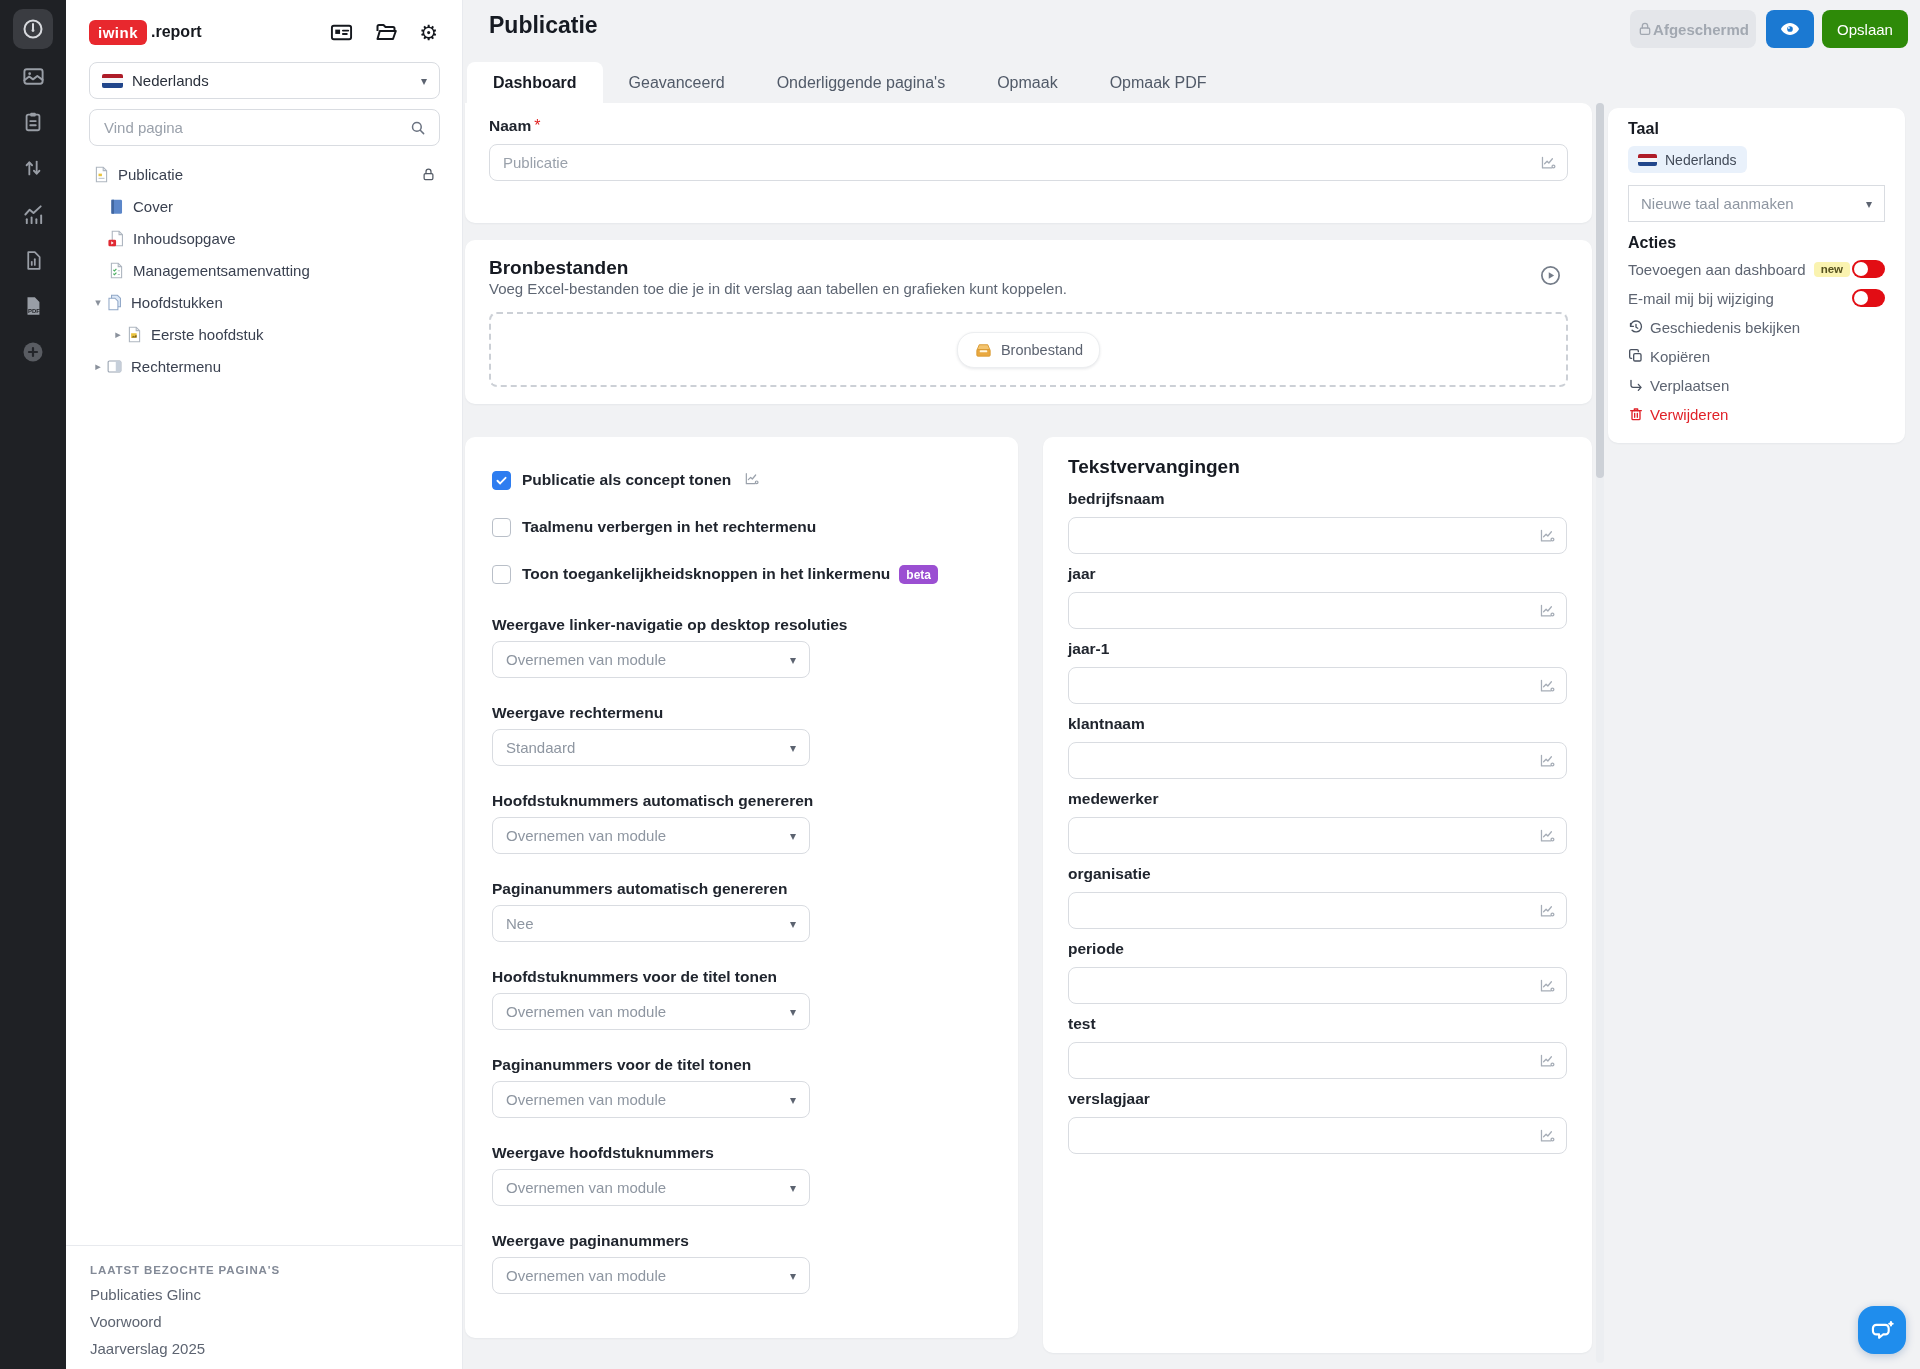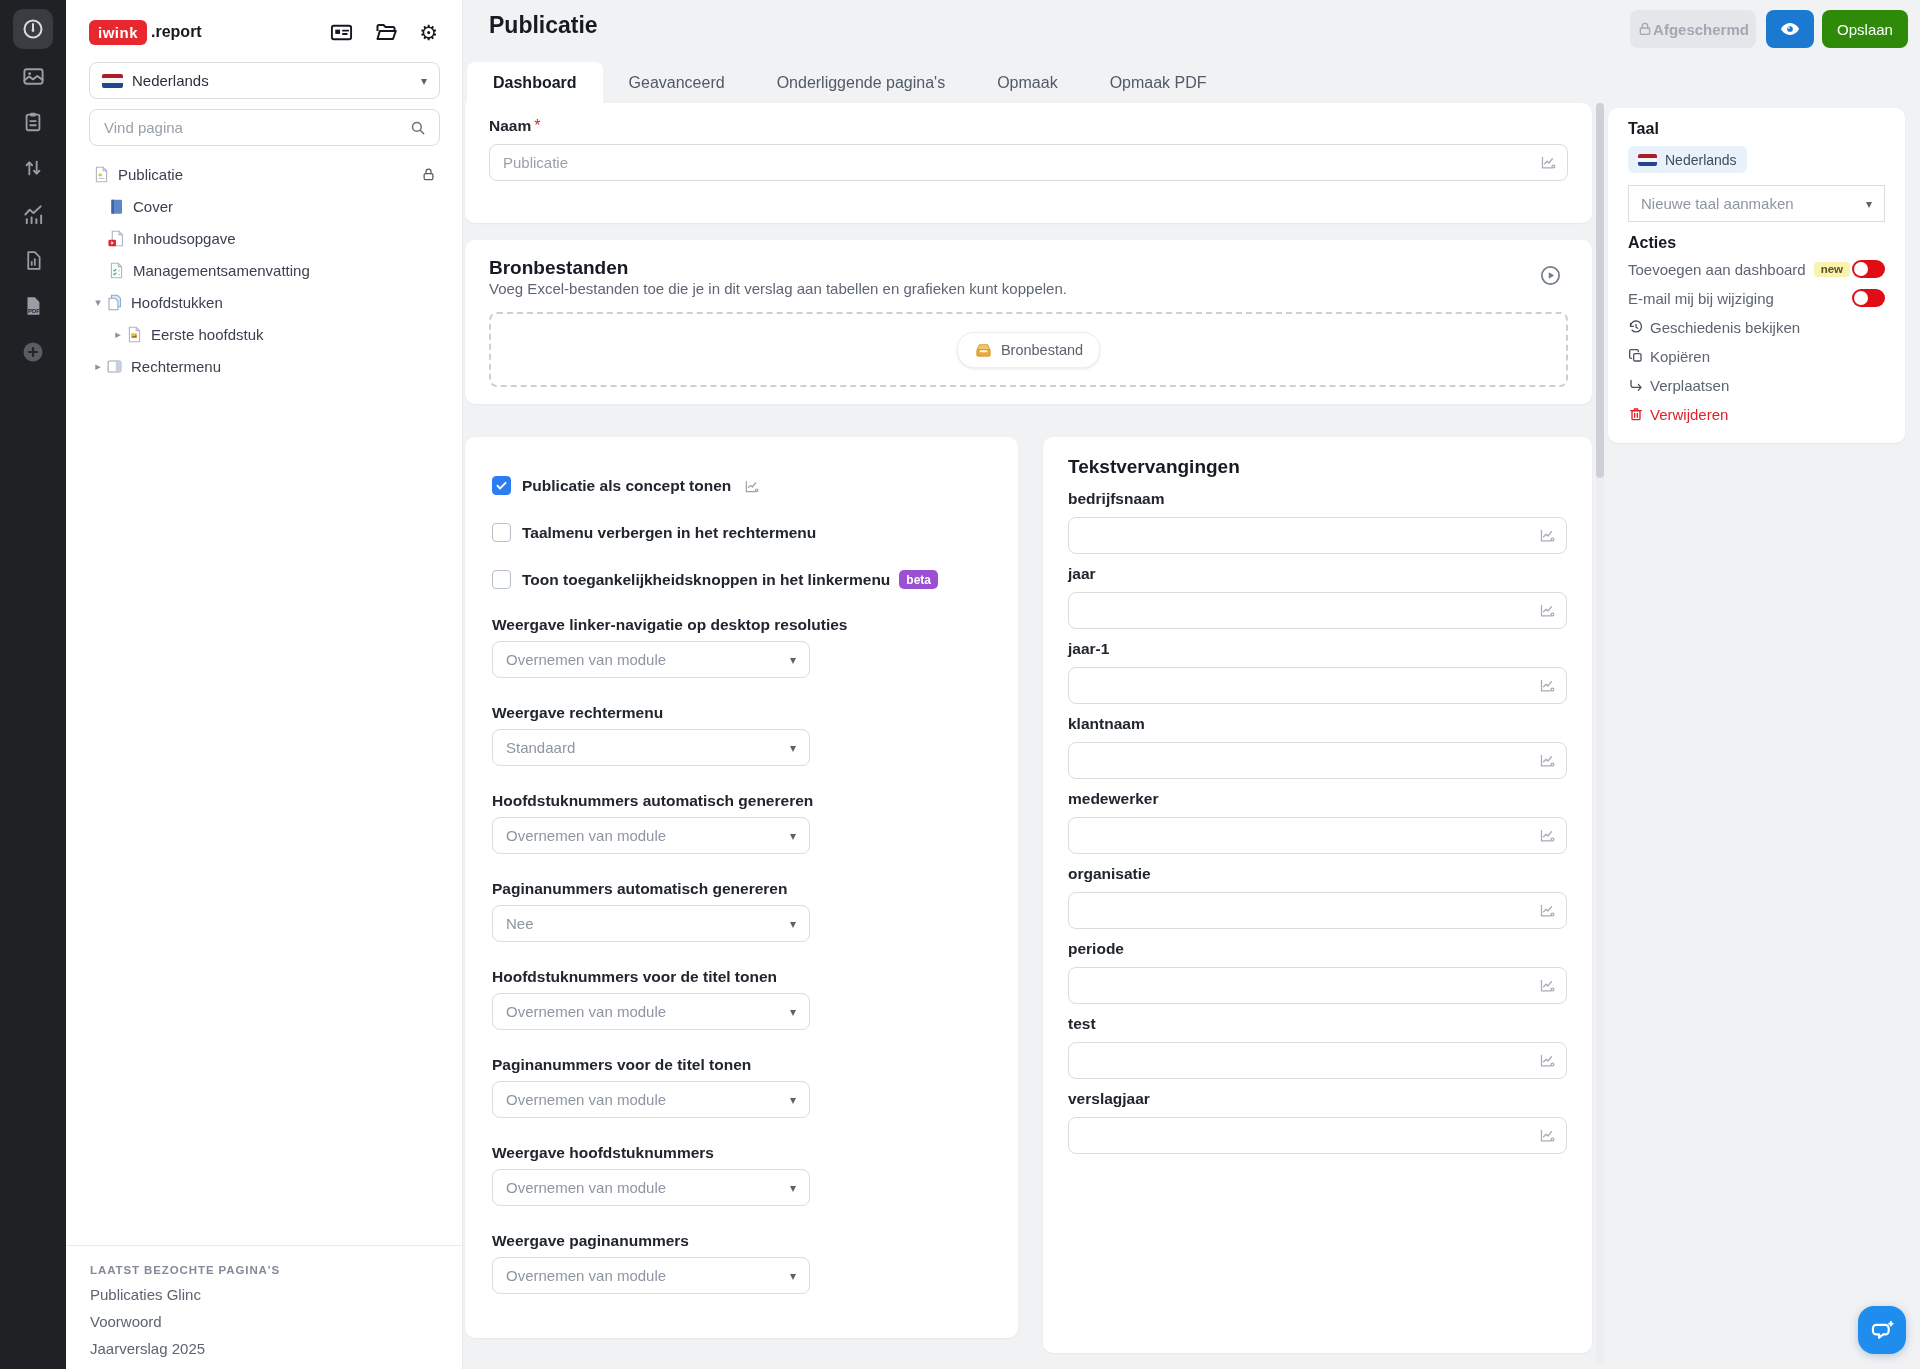--- a/index.html
+++ b/index.html
@@ -75,21 +75,21 @@
   .t-input input::placeholder{color:#9aa1ab}
   .in-icon{position:absolute;right:11px;top:50%;transform:translateY(-50%);color:#a6adb7;display:flex;cursor:pointer}
 
   .bron-desc{font-size:15px;color:#5e6673;}
   .dropzone{margin-top:15px;height:71px;border:2px dashed #ccd0d6;border-radius:8px;display:flex;
             align-items:center;justify-content:center;cursor:pointer}
   .pill{background:#fff;border:1px solid #eceef0;border-radius:17px;height:34px;display:flex;align-items:center;
         gap:8px;padding:0 16px;font-size:14.5px;color:#5c6370;box-shadow:0 1px 3px rgba(20,30,50,.10)}
   .play-btn{position:absolute;right:30px;top:24px;color:#757d89;cursor:pointer;display:flex}
 
-  .cb-row{display:flex;align-items:flex-end;margin-top:23px;height:24px}
+  .cb-row{display:flex;align-items:flex-start;margin-top:23px;height:24px}
   .cb-row:first-of-type{margin-top:16px}
   .cb{width:19px;height:19px;border-radius:4px;border:1.5px solid #b9bfc8;box-sizing:border-box;flex:none;
       cursor:pointer;display:flex;align-items:center;justify-content:center;background:#fff}
   .cb.on{background:#2e7df0;border-color:#2e7df0;color:#fff}
   .cb-lbl{margin-left:11px;font-size:15.5px;font-weight:600;color:#20252e}
   .cb-extra{margin-left:13px;color:#9aa1ab;display:flex;cursor:pointer}
   .badge-beta{margin-left:9px;background:#9b4fd2;color:#fff;font-size:12px;font-weight:700;
               padding:2.5px 7px;border-radius:5px}
 
   .sel-group{margin-top:26px}

